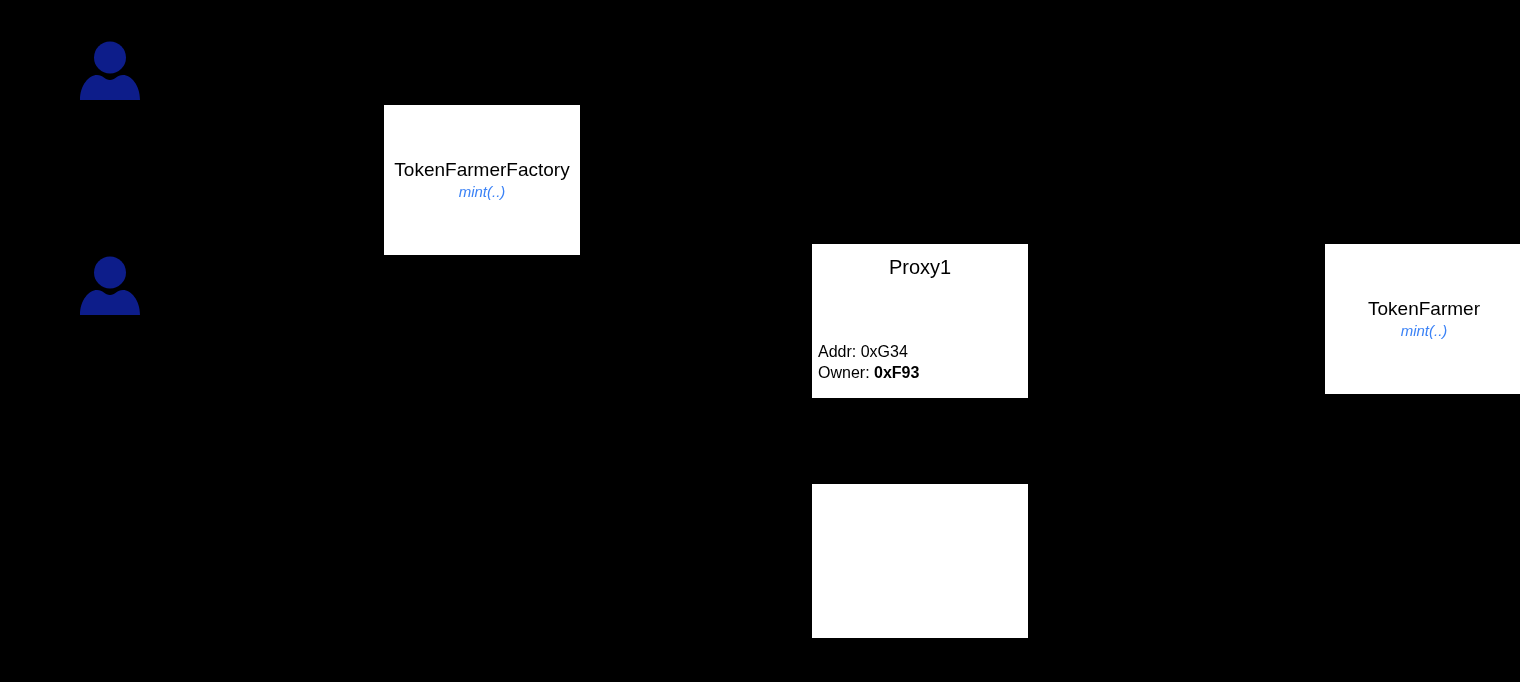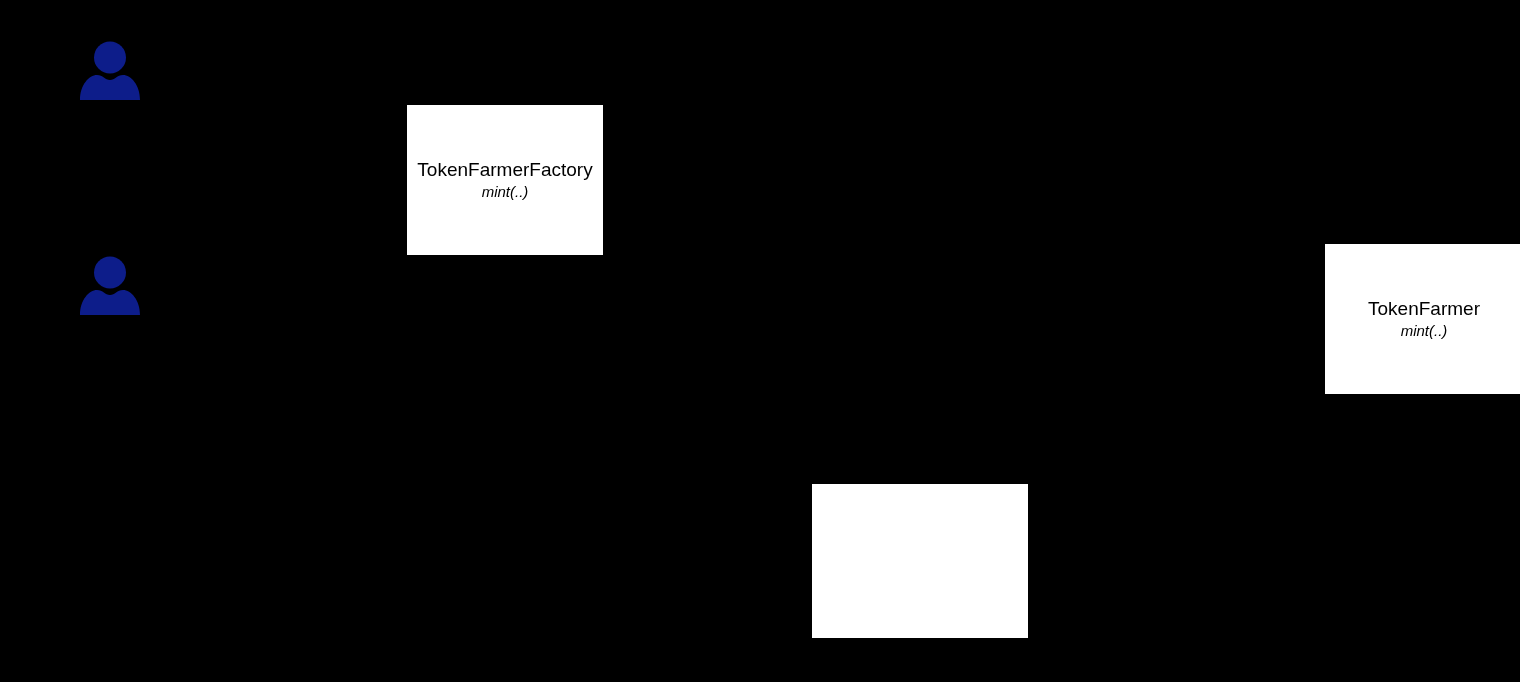--- a/index.html
+++ b/index.html
@@ -54,21 +54,21 @@
     white-space: nowrap;
     color: #000000;
   }
   .node-sub {
     font-size: 15px;
     font-style: italic;
     line-height: 1.25;
     text-align: center;
     white-space: nowrap;
     margin-top: 2px;
-    color: #000000;
+    color: #3b82f6;
   }
 
   
   .node-proxy { position: absolute; }
   .proxy-title {
     position: absolute;
     top: 11px;
     left: 0;
     right: 0;
     text-align: center;
@@ -100,26 +100,35 @@
     </svg>
   </div>
 
   <div class="actor" style="left:79px; top:255px;">
     <svg viewBox="0 0 62 62" xmlns="http://www.w3.org/2000/svg">
       <circle cx="31" cy="17.5" r="16" fill="#0d1d8a"></circle>
       <path d="M1 60 C1 45 10 35 18 35 C24 35 26 40 31 40 C36 40 38 35 44 35 C52 35 61 45 61 60 Z" fill="#0d1d8a"></path>
     </svg>
   </div>
 
-  <div class="node node-centered" style="left:406px; top:104px; width:198px; height:152px;">
+  <div class="node node-centered" style="left:383px; top:104px; width:198px; height:152px;">
     <div class="node-title">TokenFarmerFactory</div>
     <div class="node-sub">mint(..)</div>
   </div>
 
 
+  <div class="node node-proxy" style="left:811px; top:243px; width:218px; height:156px;">
+    <div class="proxy-title">Proxy1</div>
+    <div class="proxy-fields">
+      <span class="row"><span>Addr:</span>
+        <span>0xG34</span></span>
+      <span class="row"><span>Owner:</span>
+        <span class="val-bold">0xF93</span></span>
+    </div>
+  </div>
 
   <div class="node node-proxy" style="left:811px; top:483px; width:218px; height:156px;">
   </div>
 
   <div class="node node-centered" style="left:1324px; top:243px; width:200px; height:152px;">
     <div class="node-title">TokenFarmer</div>
     <div class="node-sub">mint(..)</div>
   </div>
 
 

